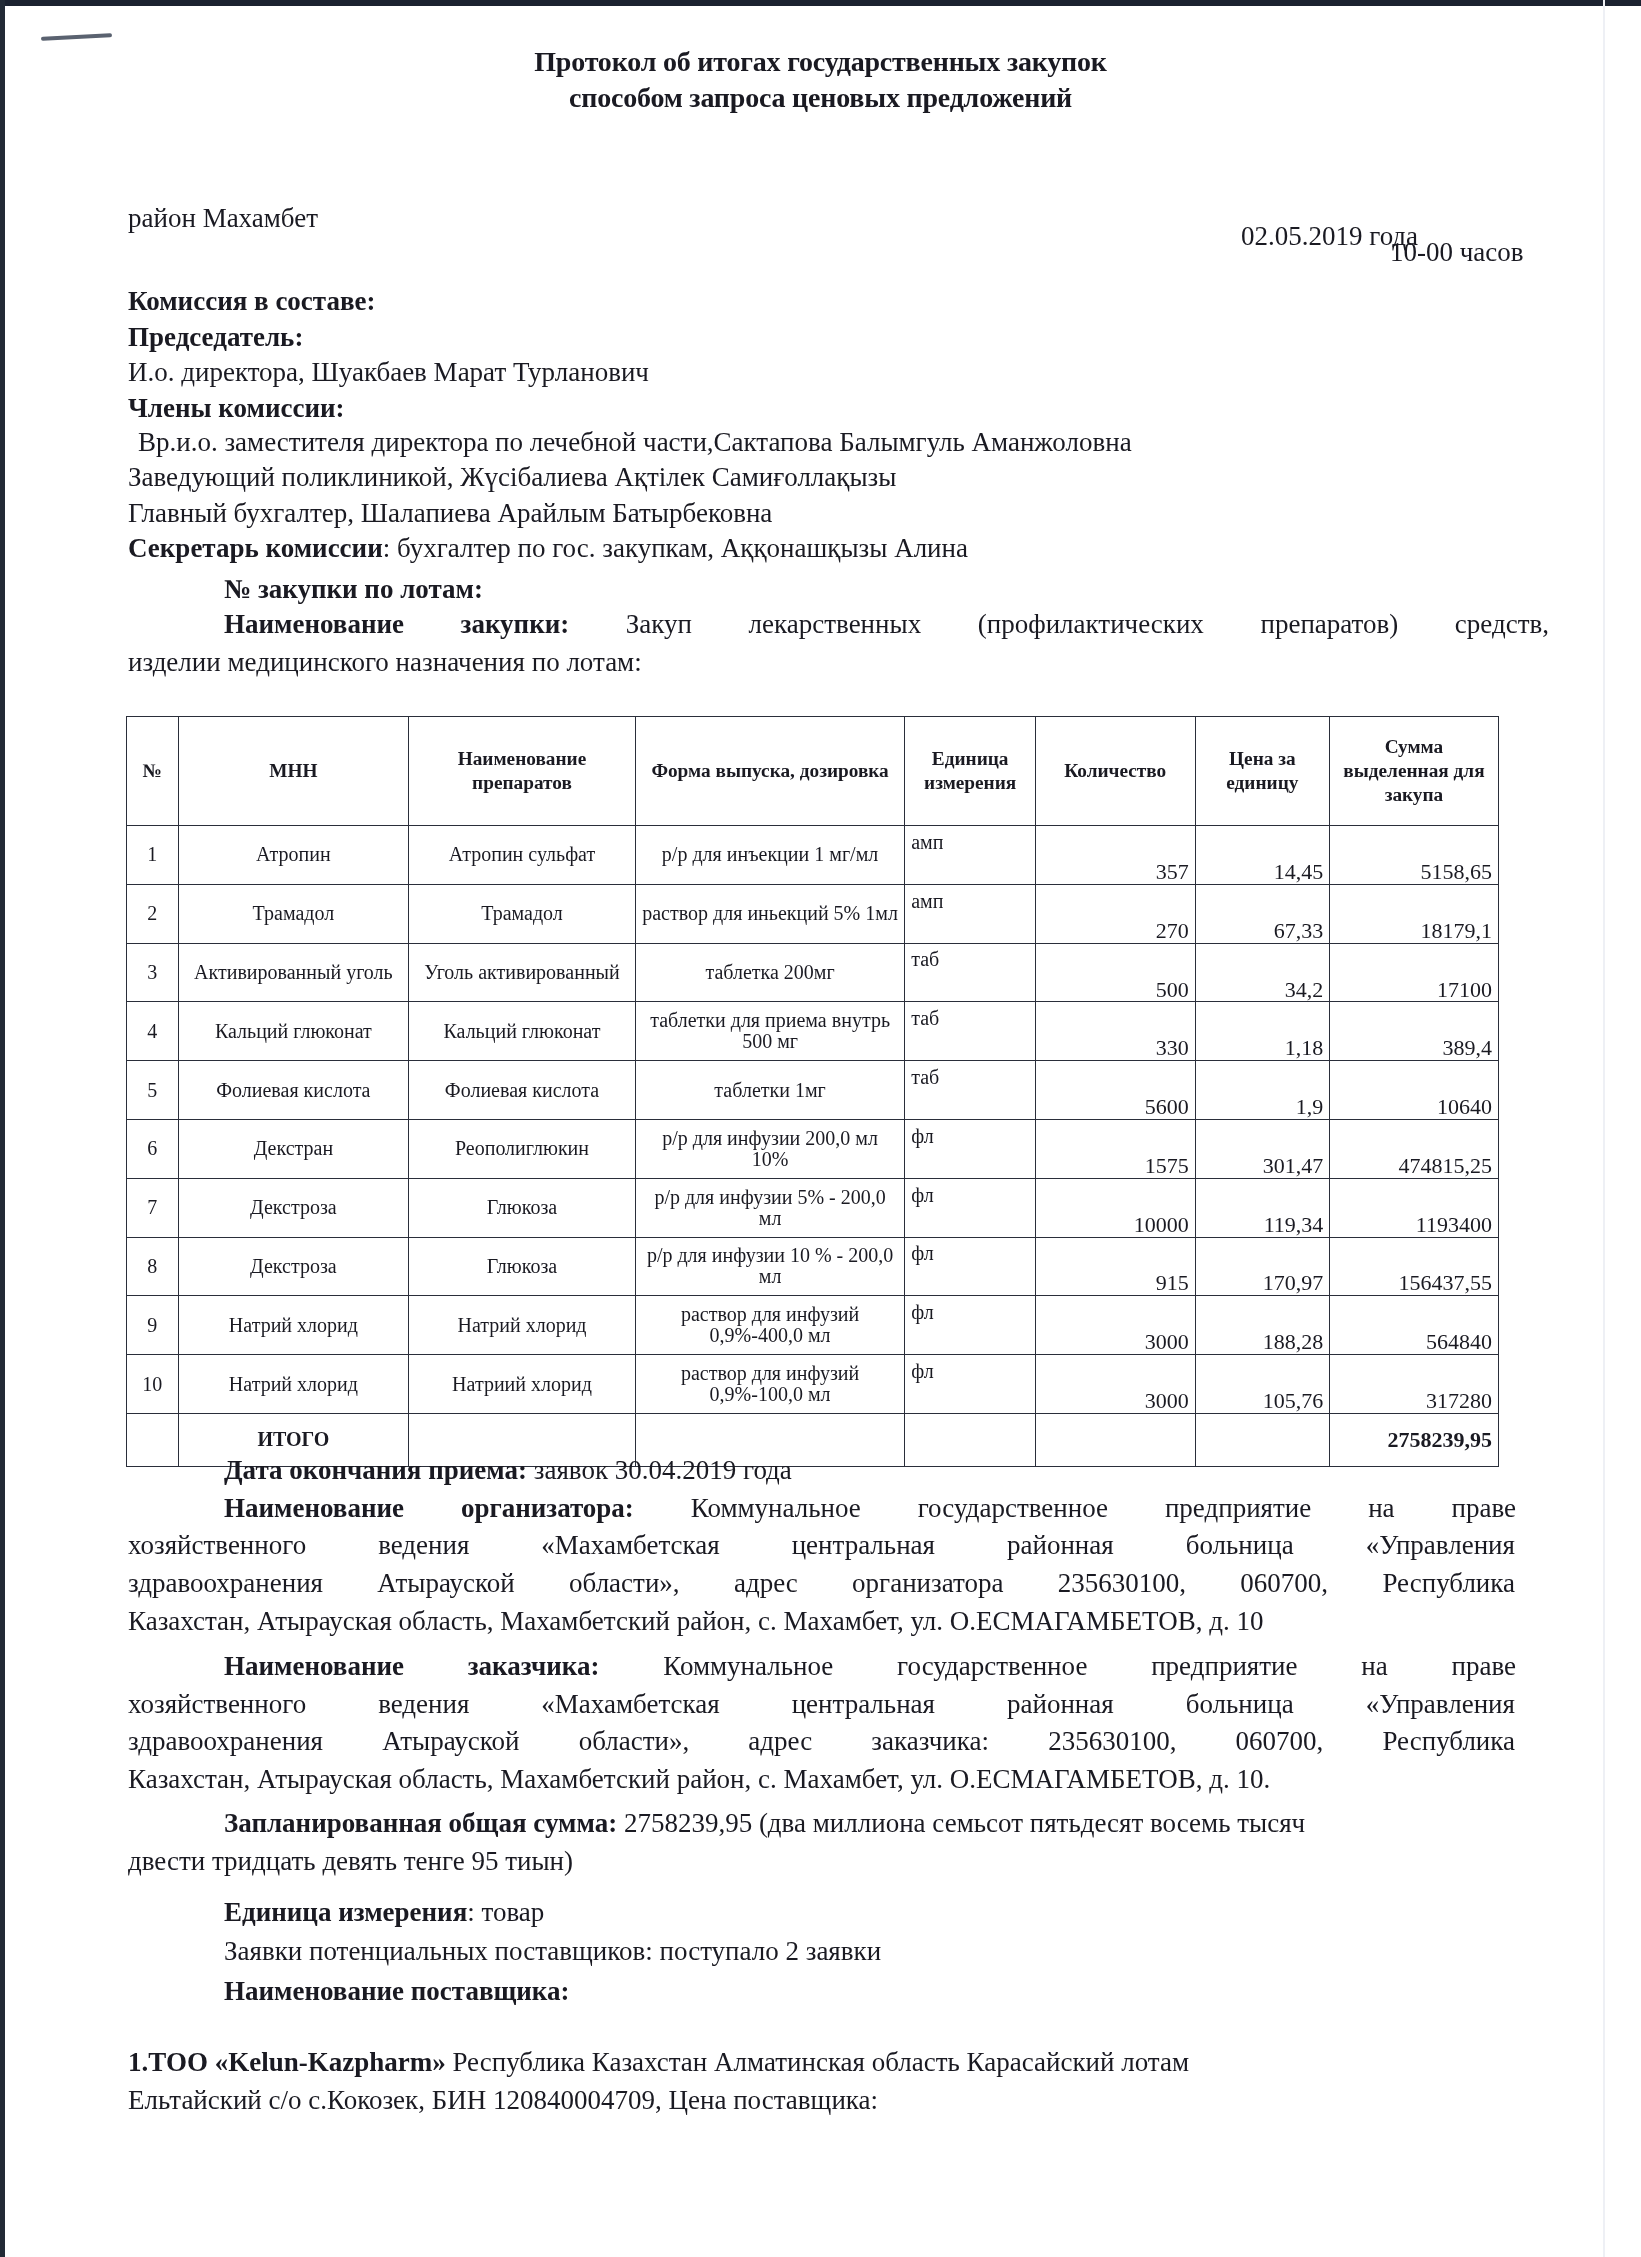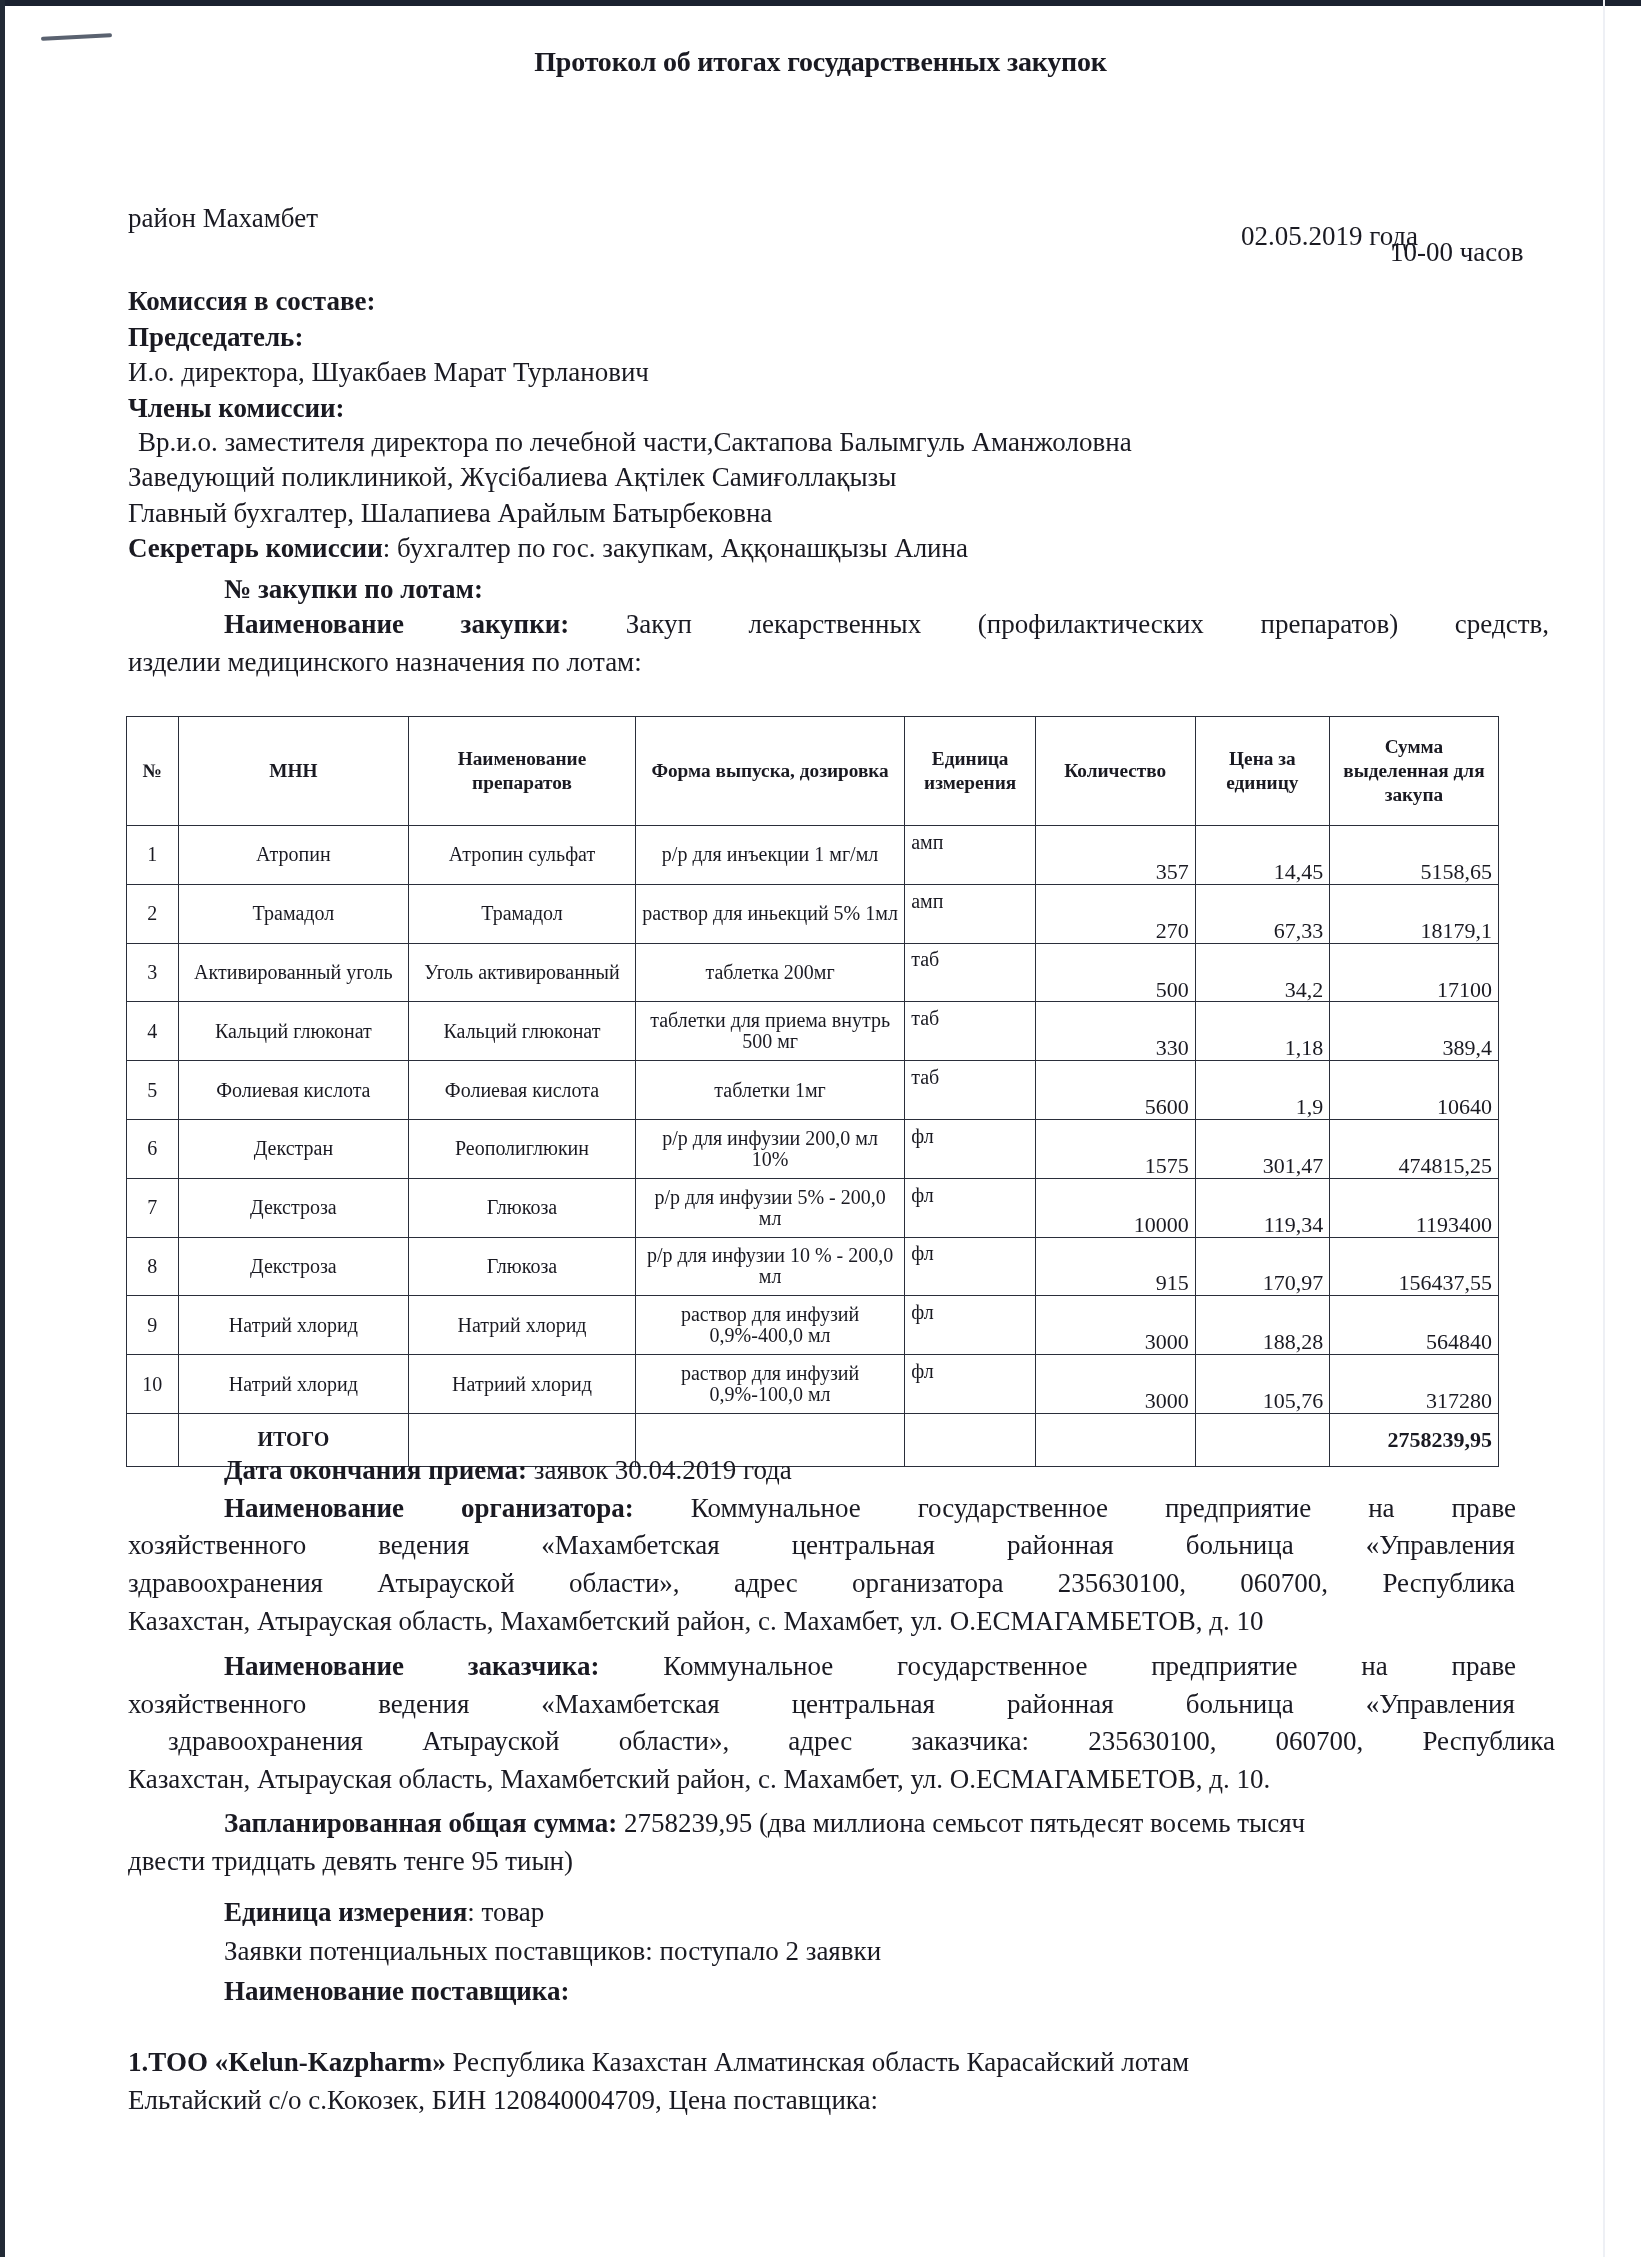--- a/index.html
+++ b/index.html
@@ -36,20 +36,21 @@
 </head>
 <body>
 
 <div class="scanline-top"></div>
 <div class="scanline-left"></div>
 <div class="pen-mark"></div>
 <div class="right-edge"></div>
 
 <div class="title">
   <div>Протокол об итогах государственных закупок</div>
+  <div>способом запроса ценовых предложений</div>
 </div>
 
 <div class="line" style="left:128px; top:201px;">район Махамбет</div>
 <div class="line" style="left:1241px; top:197px;margin-top:22px;">02.05.2019 года</div>
 <div class="line" style="left:1390px; top:235px;">10-00 часов</div>
 
 <div class="line b" style="left:128px; top:284px;">Комиссия в составе:</div>
 <div class="line b" style="left:128px; top:320px;">Председатель:</div>
 <div class="line" style="left:128px; top:355px;">И.о. директора, Шуакбаев Марат Турланович</div>
 <div class="line b" style="left:128px; top:391px;">Члены комиссии:</div>
@@ -193,21 +194,21 @@
 
 <div class="line" style="left:224px; top:1453px;"><span class="b">Дата окончания приема:</span><span> заявок 30.04.2019 года</span></div>
 
 <div class="just" style="left:224px; top:1490px; width:1292px;"><span class="b">Наименование организатора:</span><span> Коммунальное государственное предприятие на праве</span></div>
 <div class="just" style="left:128px; top:1527px; width:1387px;">хозяйственного ведения «Махамбетская центральная районная больница «Управления</div>
 <div class="just" style="left:128px; top:1565px; width:1387px;">здравоохранения Атырауской области», адрес организатора 235630100, 060700, Республика</div>
 <div class="justlast" style="left:128px; top:1603px;">Казахстан, Атырауская область, Махамбетский район, с. Махамбет, ул. О.ЕСМАГАМБЕТОВ, д. 10</div>
 
 <div class="just" style="left:224px; top:1648px; width:1292px;"><span class="b">Наименование заказчика:</span><span> Коммунальное государственное предприятие на праве</span></div>
 <div class="just" style="left:128px; top:1686px; width:1387px;">хозяйственного ведения «Махамбетская центральная районная больница «Управления</div>
-<div class="just" style="left:128px; top:1723px; width:1387px;margin-left:40px;">здравоохранения Атырауской области», адрес заказчика: 235630100, 060700, Республика</div>
+<div class="just" style="left:128px; top:1723px; width:1387px;">здравоохранения Атырауской области», адрес заказчика: 235630100, 060700, Республика</div>
 <div class="justlast" style="left:128px; top:1761px;">Казахстан, Атырауская область, Махамбетский район, с. Махамбет, ул. О.ЕСМАГАМБЕТОВ, д. 10.</div>
 
 <div class="line" style="left:224px; top:1806px;"><span class="b">Запланированная общая сумма:</span><span> 2758239,95 (два миллиона семьсот пятьдесят восемь тысяч</span></div>
 <div class="line" style="left:128px; top:1844px;">двести тридцать девять тенге 95 тиын)</div>
 <div class="line" style="left:224px; top:1895px;"><span class="b">Единица измерения</span><span>: товар</span></div>
 <div class="line" style="left:224px; top:1934px;">Заявки потенциальных поставщиков: поступало 2 заявки</div>
 <div class="line b" style="left:224px; top:1974px;">Наименование поставщика:</div>
 
 <div class="line" style="left:128px; top:2045px;"><span class="b">1.ТОО «Kelun-Kazpharm»</span><span> Республика Казахстан Алматинская область Карасайский лотам</span></div>
 <div class="line" style="left:128px; top:2083px;">Ельтайский с/о с.Кокозек, БИН 120840004709, Цена поставщика:</div>

